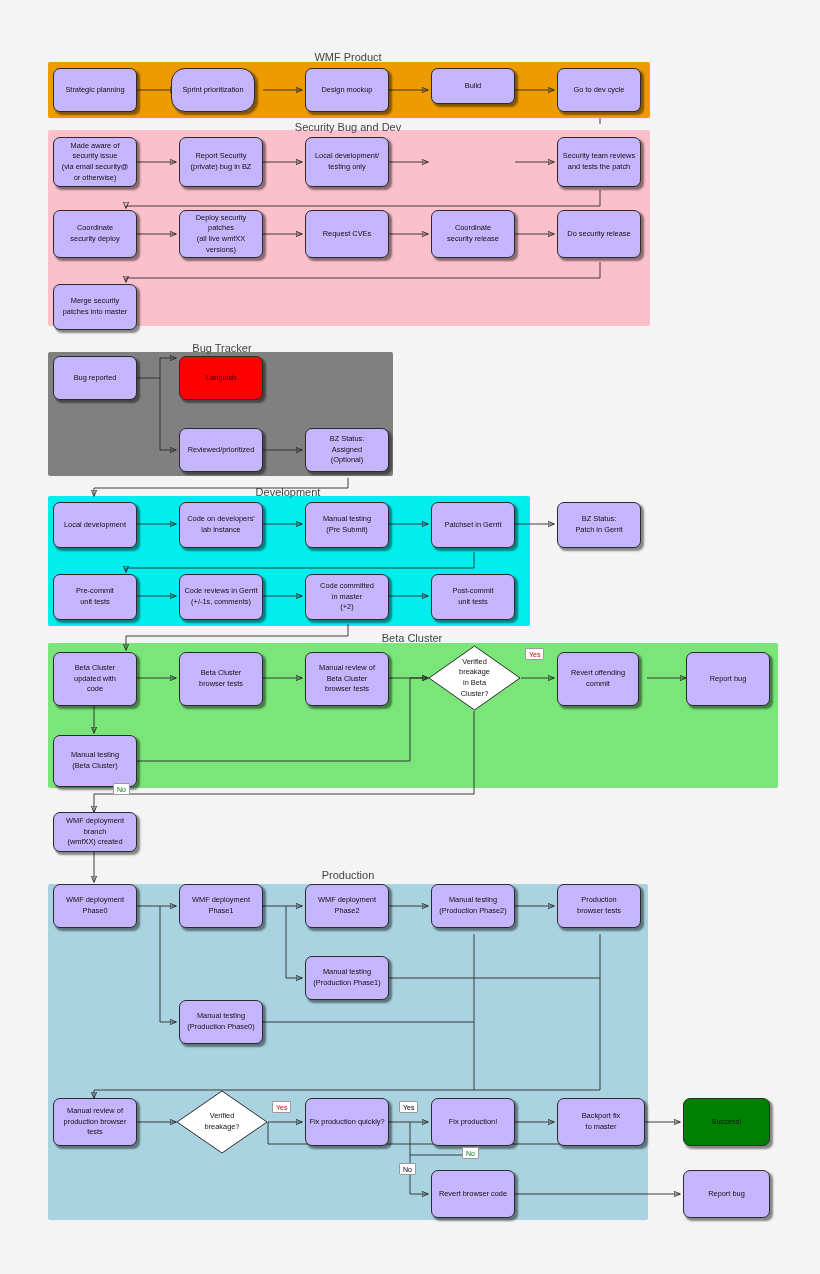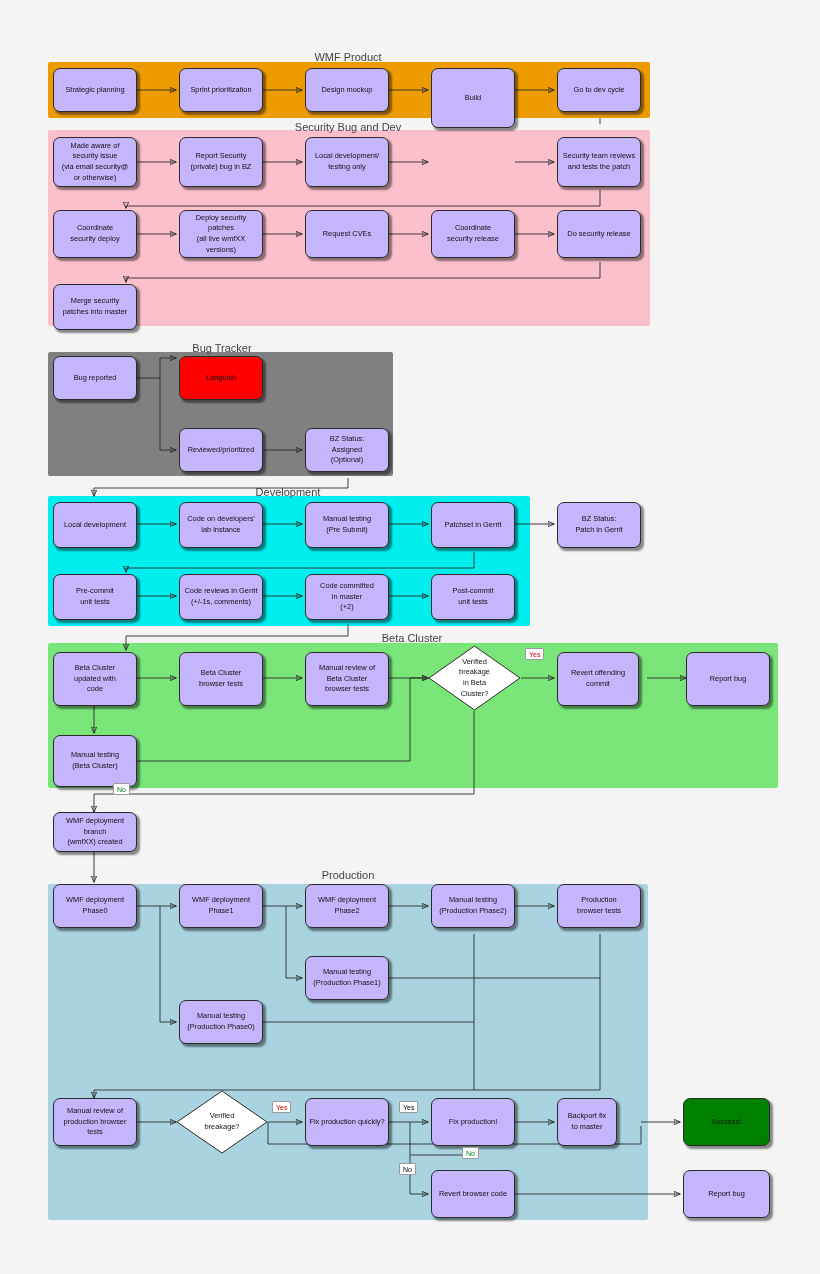--- a/index.html
+++ b/index.html
@@ -145,27 +145,27 @@
     <path d="M410,1122 L410,1194 L428,1194" marker-end="url(#ah)"></path>
 
     <path d="M474,1150 L474,1155 L410,1155"></path>
 
     <line x1="515" y1="1194" x2="680" y2="1194" marker-end="url(#ah)"></line>
   </svg>
 
   <div class="node" style="left:53px;top:68px;width:84px;height:44px;">
     <span>Strategic planning</span>
     </div>
-  <div class="node" style="left:179px;top:68px;width:84px;height:44px;">
+  <div class="node" style="left:171px;top:68px;width:84px;height:44px;border-radius:14px;">
     <span>Sprint prioritization</span>
     </div>
   <div class="node" style="left:305px;top:68px;width:84px;height:44px;">
     <span>Design mockup</span>
     </div>
-  <div class="node" style="left:431px;top:68px;width:84px;height:60px;">
+  <div class="node" style="left:431px;top:68px;width:84px;height:36px;">
     <span>Build</span>
     </div>
   <div class="node" style="left:557px;top:68px;width:84px;height:44px;">
     <span>Go to dev cycle</span>
     </div>
 
   <div class="node" style="left:53px;top:137px;width:84px;height:50px;">
     <span>Made aware of<br>security issue<br>(via email security@<br>or otherwise)</span>
     </div>
   <div class="node" style="left:179px;top:137px;width:84px;height:50px;">
@@ -311,21 +311,21 @@
         <span>Verified<br>breakage?</span>
       </div>
   </div>
 
   <div class="node" style="left:305px;top:1098px;width:84px;height:48px;">
     <span>Fix production quickly?</span>
     </div>
   <div class="node" style="left:431px;top:1098px;width:84px;height:48px;">
     <span>Fix production!</span>
     </div>
-  <div class="node" style="left:557px;top:1098px;width:60px;height:48px;align-items:center;">
+  <div class="node" style="left:557px;top:1098px;width:88px;height:48px;align-items:center;">
     <span>Backport fix<br>to master</span>
     </div>
   <div class="node green" style="left:683px;top:1098px;width:87px;height:48px;">
     <span>Success!</span>
     </div>
 
   <div class="node" style="left:431px;top:1170px;width:84px;height:48px;">
     <span>Revert browser code</span>
     </div>
   <div class="node" style="left:683px;top:1170px;width:87px;height:48px;">

